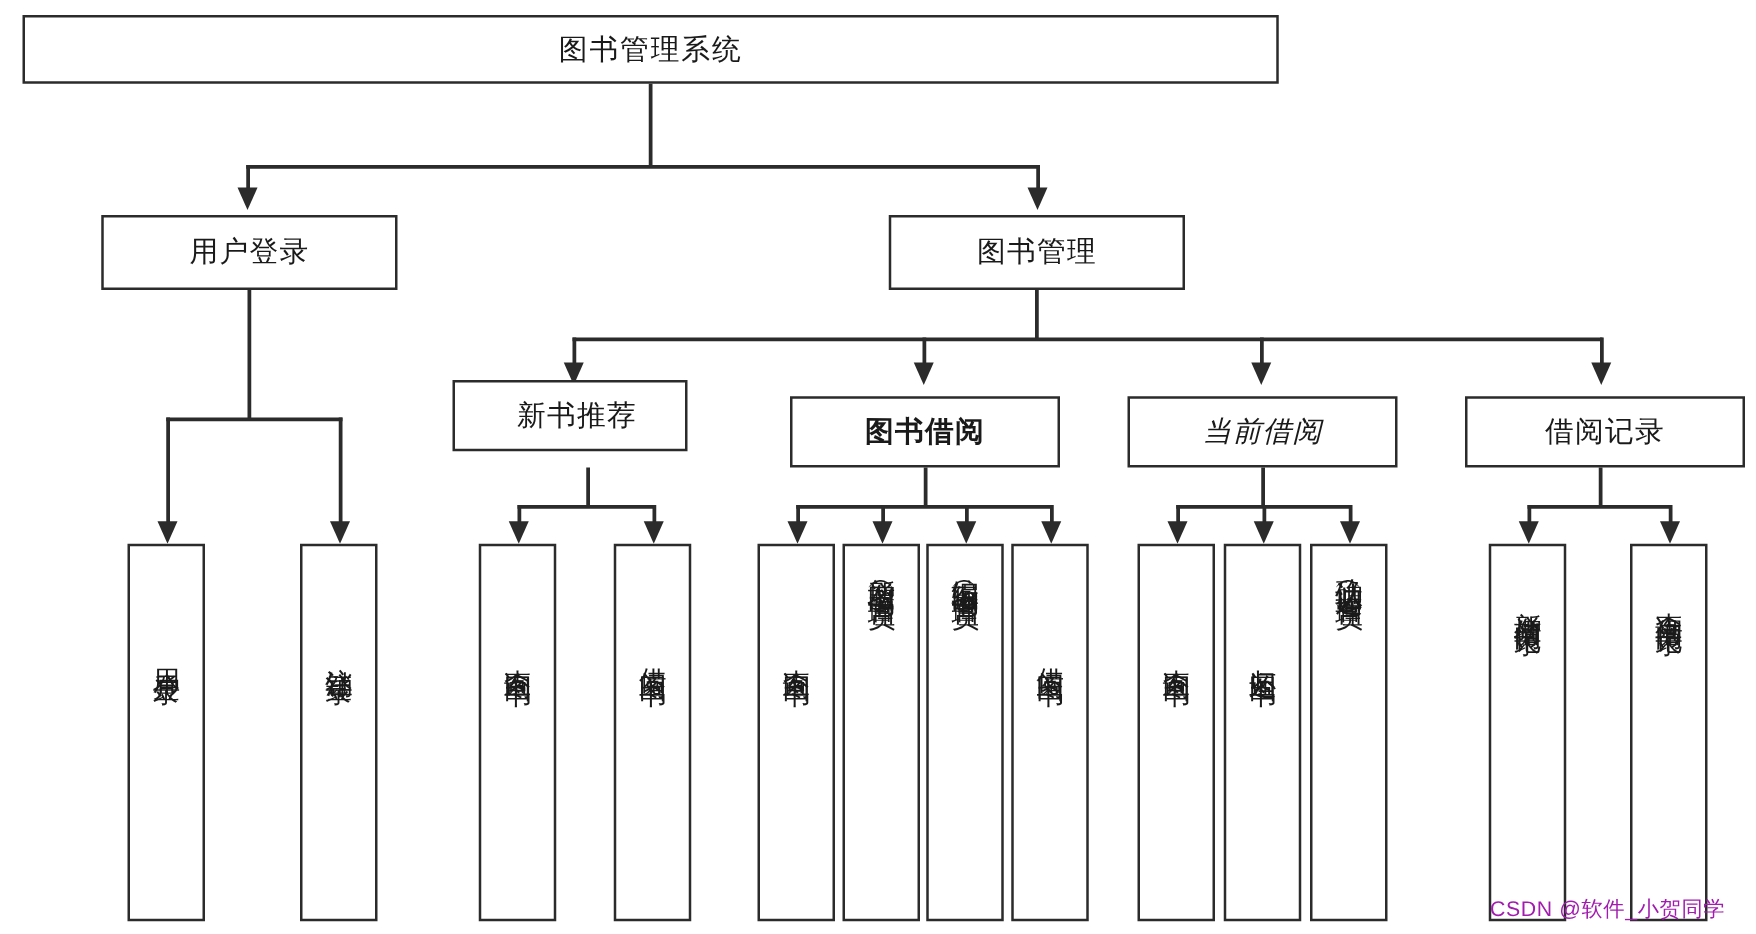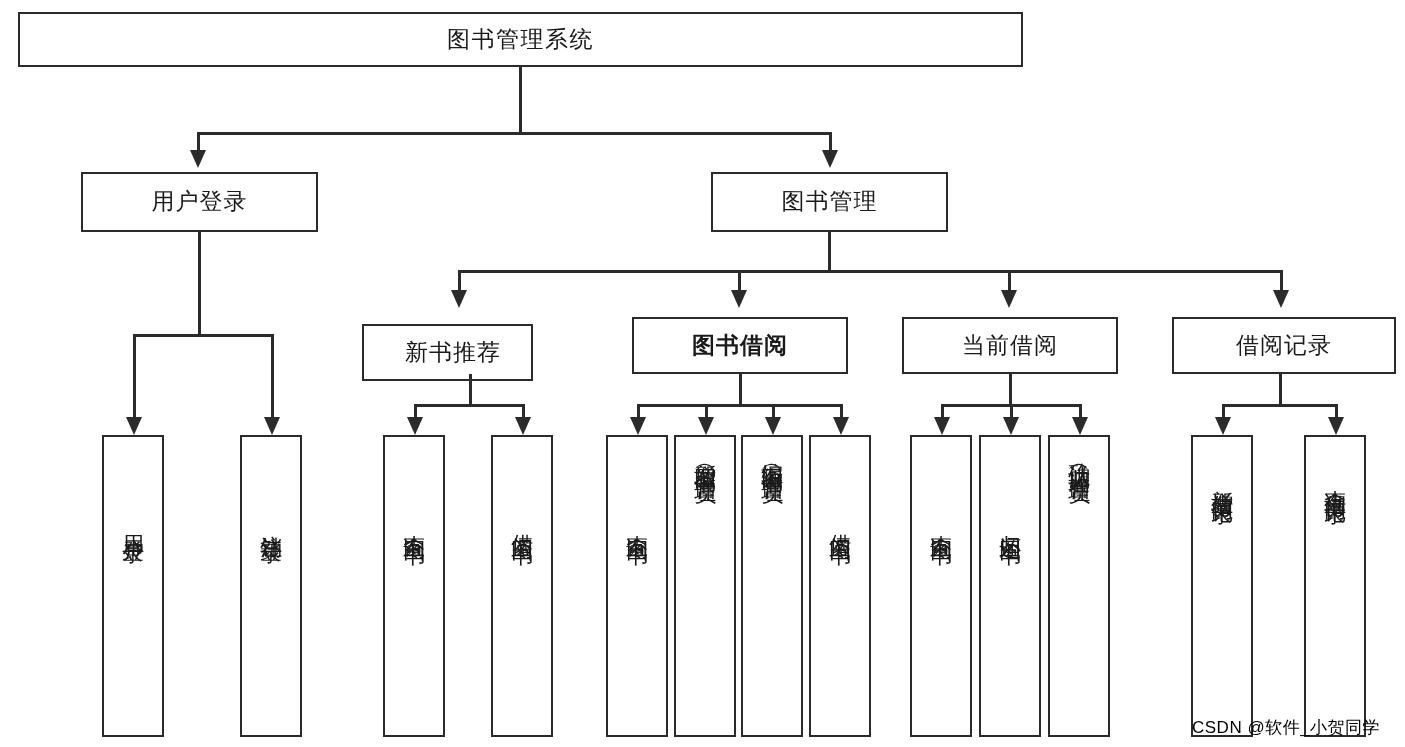--- a/index.html
+++ b/index.html
@@ -68,21 +68,21 @@
     width: 0;
     height: 0;
     border-left: 8px solid transparent;
     border-right: 8px solid transparent;
     border-top: 18px solid #2b2b2b;
   }
   
   #watermark {
     position: absolute;
     font-size: 17px;
-    color: #000000;
+    color: #a21caf;
     white-space: nowrap;
     letter-spacing: 0.5px;
   }
 </style>
 </head>
 <body>
 
 <div id="canvas">
 
   <div class="node root" style="left:18px; top:12px; width:1005px; height:55px;">
@@ -116,27 +116,27 @@
   <div class="hline" style="left:458px; top:270px; width:824px;"></div>
   <div class="vline" style="left:458px; top:270px; height:22px;"></div>
   <div class="arrow" style="left:451px; top:290px;"></div>
   <div class="vline" style="left:738px; top:270px; height:22px;"></div>
   <div class="arrow" style="left:731px; top:290px;"></div>
   <div class="vline" style="left:1008px; top:270px; height:22px;"></div>
   <div class="arrow" style="left:1001px; top:290px;"></div>
   <div class="vline" style="left:1280px; top:270px; height:22px;"></div>
   <div class="arrow" style="left:1273px; top:290px;"></div>
 
-  <div class="node horiz" style="left:362px; top:324px; width:171px; height:57px;padding-left:11px;">
+  <div class="node horiz" style="left:362px; top:304px; width:188px; height:57px;padding-left:11px;">
     <span>新书推荐</span>
   </div>
   <div class="node horiz" style="left:632px; top:317px; width:216px; height:57px;font-weight:bold;">
     <span>图书借阅</span>
   </div>
-  <div class="node horiz" style="left:902px; top:317px; width:216px; height:57px;">
+  <div class="node horiz" style="left:902px; top:317px; width:216px; height:57px;font-style:italic;">
     <span>当前借阅</span>
   </div>
   <div class="node horiz" style="left:1172px; top:317px; width:224px; height:57px;align-items:center;">
     <span>借阅记录</span>
   </div>
 
   <div class="vline" style="left:469px; top:374px; height:32px;"></div>
   <div class="hline" style="left:414px; top:404px; width:110px;"></div>
   <div class="vline" style="left:414px; top:404px; height:15px;"></div>
   <div class="arrow" style="left:407px; top:417px;"></div>

